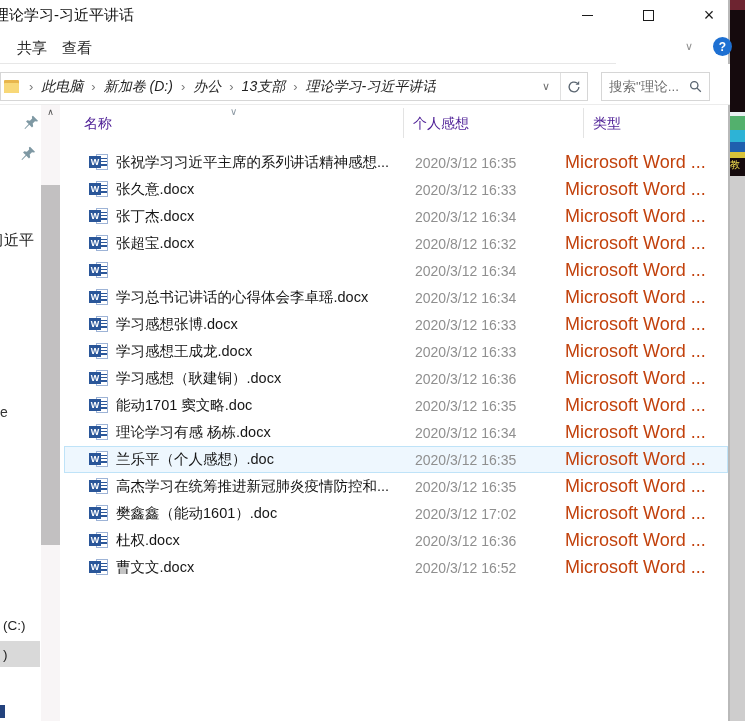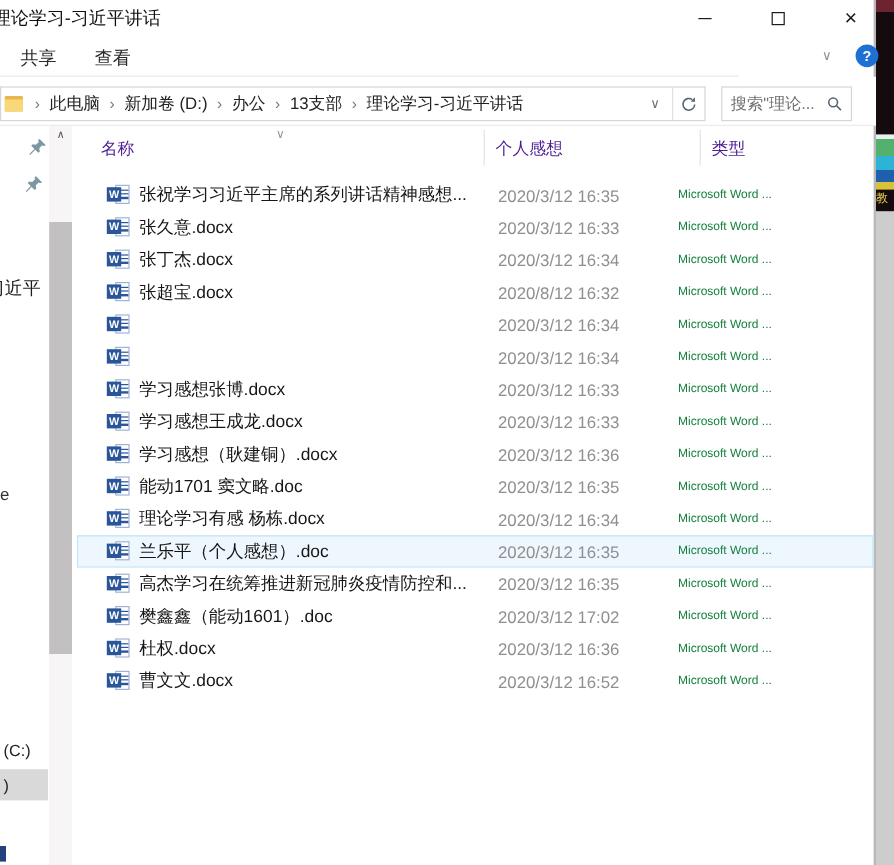--- a/index.html
+++ b/index.html
@@ -23,37 +23,37 @@
   #title { left:-6px; top:6px; font-size:15px; color:#101010; white-space:nowrap; }
   .capbtn { top:0; width:46px; height:30px; display:flex; align-items:center; justify-content:center; }
   #btn-min { left:564px; } #btn-max { left:625px; } #btn-close { left:686px; }
   #btn-min i { display:block; width:11px; border-top:1.6px solid #1b1b1b; }
   #btn-max i { display:block; width:11px; height:11px; border:1.4px solid #1b1b1b; }
   #btn-close { font-size:18px; color:#1b1b1b; font-weight:400; }
 
   
   #ribbon { left:0; top:30px; width:616px; height:34px; border-bottom:1px solid #e7e7e7; background:#fff; }
   .rtab { top:9px; font-size:15px; color:#2b2b2b; }
-  #tab-share { left:17px; } #tab-view { left:79px; }
+  #tab-share { left:17px; } #tab-view { left:62px; }
   #ribbon-collapse { left:685px; top:10px; font-size:11px; color:#8f8f8f; }
   #help-btn { left:713px; top:7px; width:19px; height:19px; border-radius:50%;
     background:#1e70d2; color:#fff; font-size:12px; font-weight:bold;
     display:flex; align-items:center; justify-content:center; }
 
   
   #addr-row { left:0; top:64px; width:730px; height:41px; background:#fff; border-bottom:1px solid #ececec; }
   #addr-box { left:0; top:8px; width:588px; height:29px; border:1px solid #d6d6d6;
     display:flex; align-items:center; background:#fff; }
   #folder-ico { width:15px; height:13px; margin:0 2px 0 3px; position:relative; flex:none; }
   #folder-ico .back { position:absolute; left:0; top:0; width:15px; height:13px; background:#e8b64c; border-radius:1px; }
   #folder-ico .front{ position:absolute; left:0; top:3px; width:15px; height:10px; background:#f8d878; border-radius:1px; }
   #crumbs { display:flex; align-items:center; white-space:nowrap; overflow:hidden; }
   .crumbwrap { display:inline-flex; align-items:center; }
   .crumb-sep { color:#7a7a7a; font-size:13px; padding:0 8px; }
-  .crumb { font-size:14px; color:#222; }
+  .crumb { font-size:14px; color:#222;font-style:italic; }
   #addr-spacer { flex:1; }
   #addr-drop { color:#6e6e6e; font-size:11px; padding:0 10px; }
   #addr-div { width:1px; height:27px; background:#e0e0e0; }
   #refresh-btn { width:26px; height:27px; display:flex; align-items:center; justify-content:center; }
   #search-box { left:601px; top:8px; width:109px; height:29px; border:1px solid #d6d6d6;
     display:flex; align-items:center; padding:0 7px; background:#fff; }
   #search-ph { flex:1; font-size:13.5px; color:#6f6f6f; white-space:nowrap; overflow:hidden; }
 
   
   .pin { width:15px; height:15px; }
@@ -82,21 +82,21 @@
   .frow { position:relative; height:27px; display:flex; align-items:center; }
   .frow.selected { background:#eef7fe; box-shadow:inset 0 0 0 1px #bfe3f8; }
   .wicon { position:relative; width:20px; height:17px; margin-left:25px; flex:none; }
   .wicon .page { position:absolute; left:7px; top:0; width:12px; height:16px; background:#fff;
     border:1px solid #9db3d6; padding:2.5px 0 0 3px; }
   .wicon .page i { display:block; width:7px; height:1.5px; background:#2b579a; margin-bottom:1.8px; }
   .wicon .wbox { position:absolute; left:0; top:2px; width:12px; height:12px; background:#2a5699;
     color:#fff; font-size:9px; font-weight:bold; display:flex; align-items:center; justify-content:center; }
   .fname { margin-left:7px; font-size:14.5px; color:#161616; white-space:nowrap; }
   .fdate { position:absolute; left:351px; font-size:14px; color:#8f8f8f; white-space:nowrap; }
-  .ftype { position:absolute; left:501px; font-size:10px; color:#15803d; white-space:nowrap; }
+  .ftype { position:absolute; left:501px; font-size:18px; color:#c2410c; white-space:nowrap; }
 </style>
 </head>
 <body>
 
 <div id="desktop" class="abs">
   <div class="d-red abs"></div>
   <div class="d-dark abs"></div>
   <div class="d-icon abs"></div>
   <div class="d-label abs">教</div>
 </div>
@@ -261,20 +261,21 @@
       </div>
       <div class="frow">
         <span class="wicon">
           <span class="page">
             <i></i>
             <i></i>
             <i></i>
           </span>
           <span class="wbox">W</span>
         </span>
+        <span class="fname">学习总书记讲话的心得体会李卓瑶.docx</span>
         <span class="fdate">2020/3/12 16:34</span>
         <span class="ftype">Microsoft Word ...</span>
       </div>
       <div class="frow">
         <span class="wicon">
           <span class="page">
             <i></i>
             <i></i>
             <i></i>
           </span>

